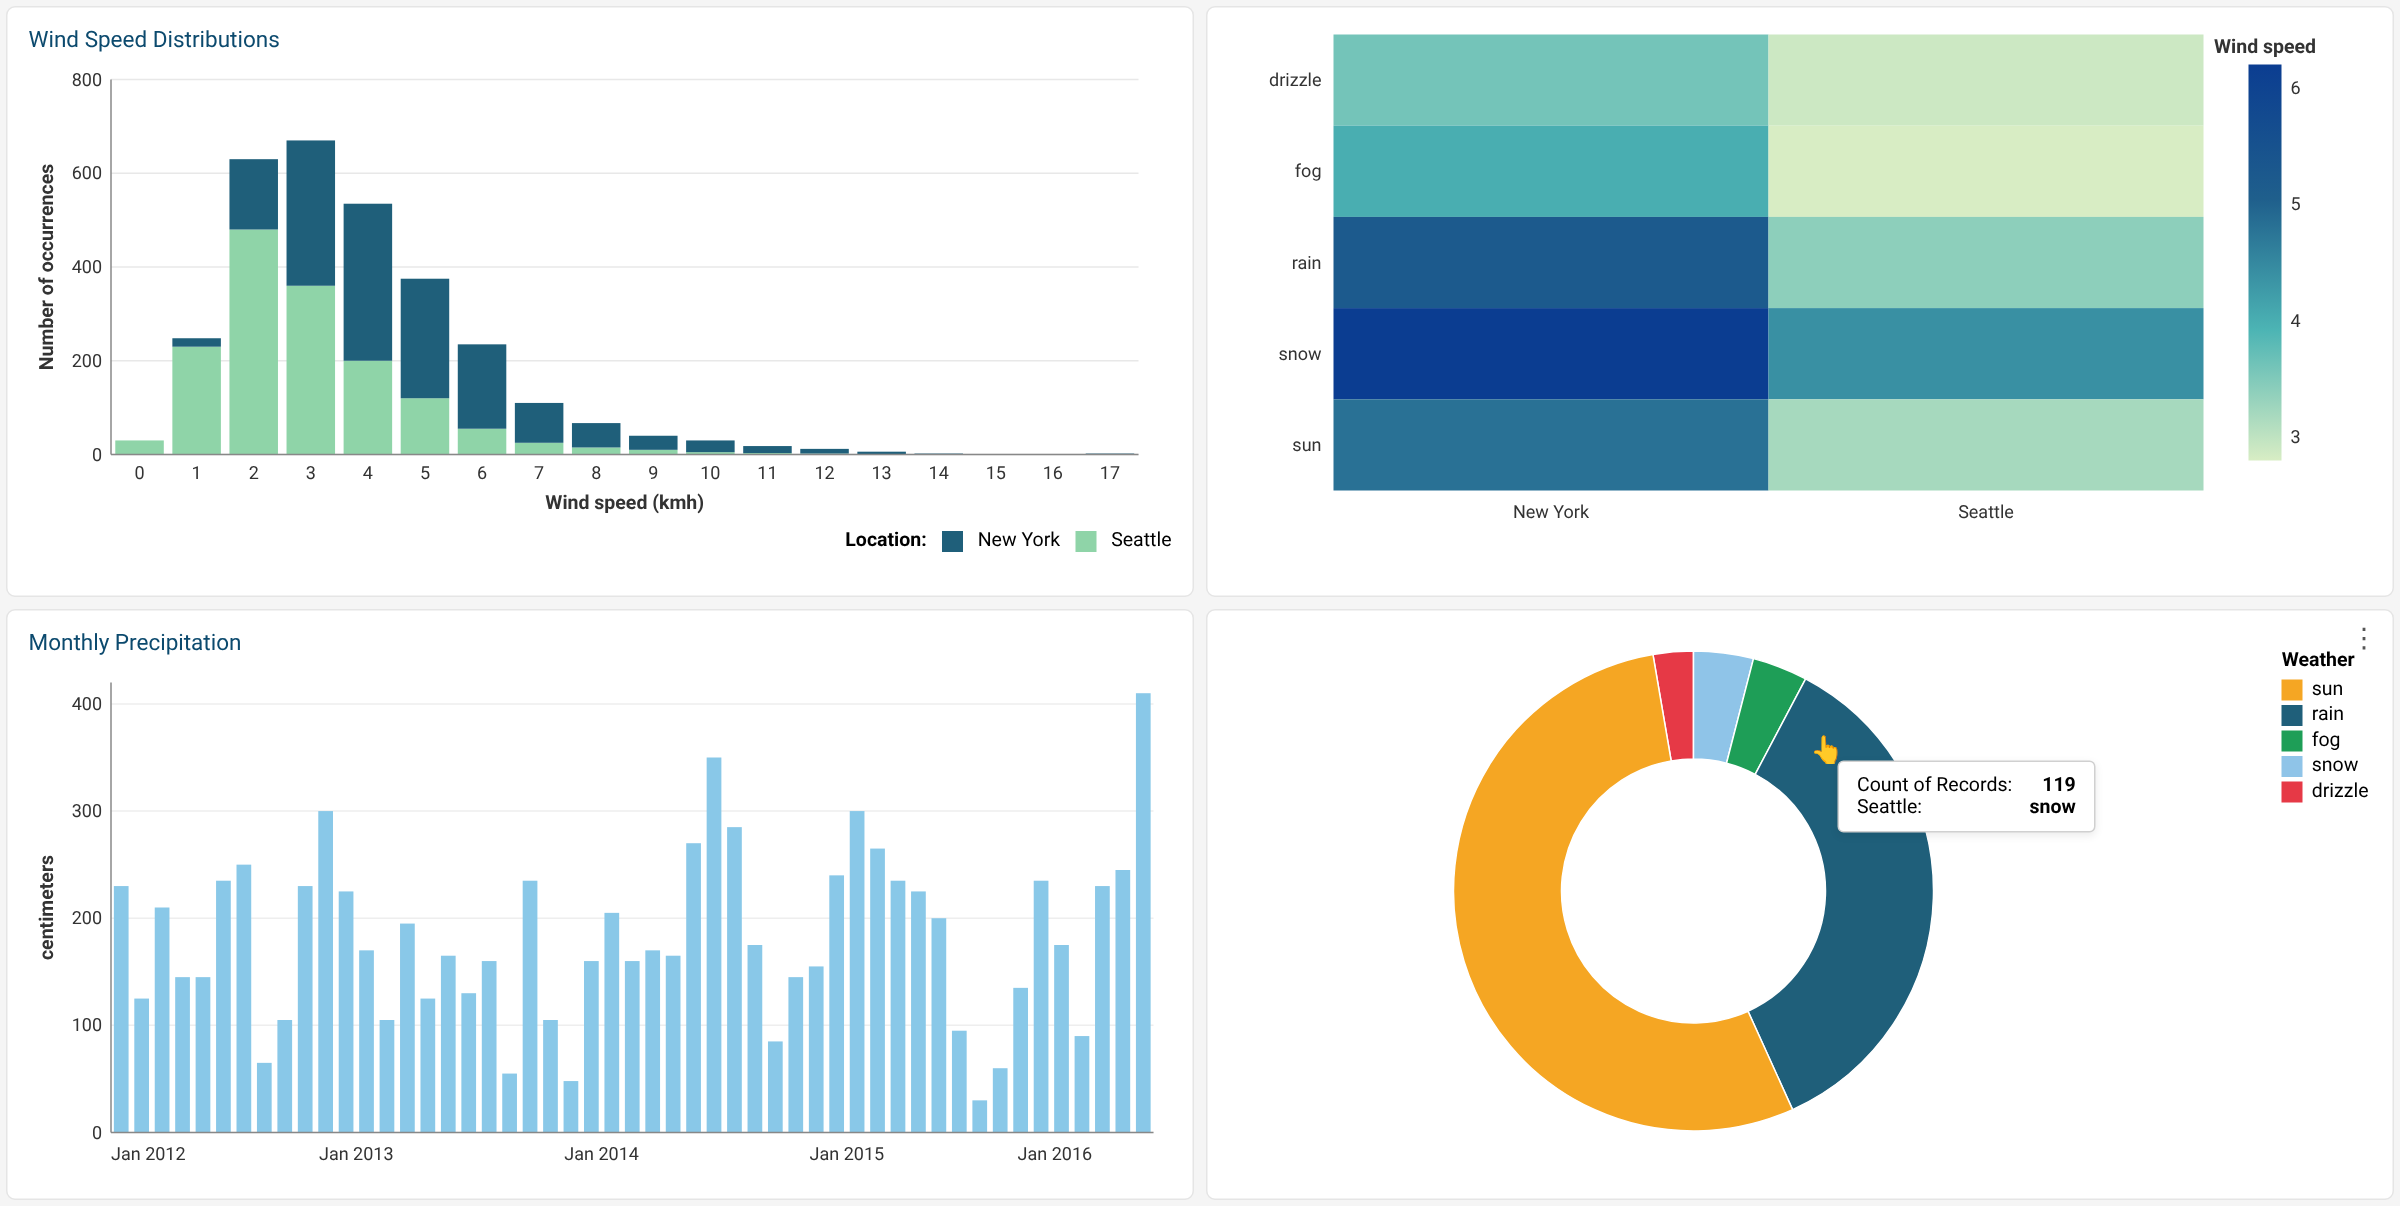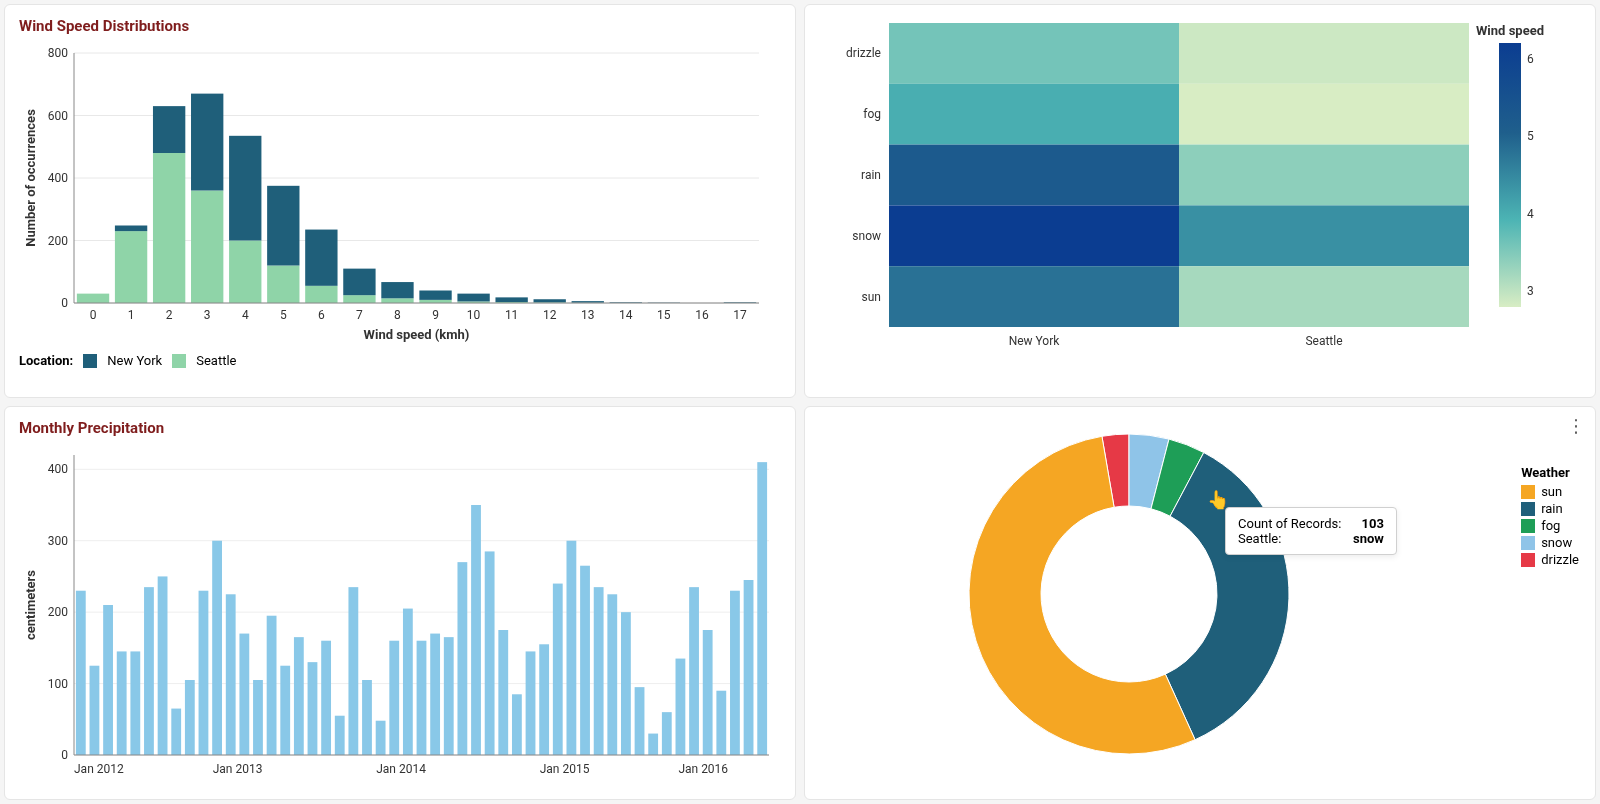--- a/index.html
+++ b/index.html
@@ -21,34 +21,34 @@
   .panel {
     background: #fff;
     border: 1px solid #e5e5e5;
     border-radius: 6px;
     padding: 12px 14px;
     position: relative;
     overflow: hidden;
   }
   .panel-title {
     font-size: 15px;
-    font-weight: 700;
-    color: #7f1d1d;
+    font-weight: 400;
+    color: #0c4a6e;
     margin-bottom: 8px;
   }
   .more-icon {
     position: absolute;
     top: 10px; right: 10px;
     font-size: 18px;
     color: #555;
     cursor: pointer;
     line-height: 1;
   }
   svg text { font-family: inherit; }
-  .legend-row { display: flex; align-items: center; gap: 10px; font-size: 13px; margin-top:6px; }
+  .legend-row { display: flex; align-items: center; gap: 10px; font-size: 13px; margin-top:6px;justify-content:flex-end; }
   .legend-label { font-weight: 700; }
   .swatch { width: 14px; height: 14px; display:inline-block; }
   .tooltip {
     position: absolute;
     background: #fff;
     border: 1px solid #d0d0d0;
     border-radius: 4px;
     padding: 8px 12px;
     font-size: 13px;
     box-shadow: 0 2px 6px rgba(0,0,0,0.08);
@@ -253,21 +253,21 @@
 
   <div class="panel">
     <span class="more-icon">⋮</span>
     <svg id="svg-donut" width="500" height="340" style="margin-left:110px">
         <path d="M 172.95081853697096 17.303006426310958 A 160 160 0 0 1 200 15 L 200 87 A 88 88 0 0 0 185.12295019533403 88.26665353447102 Z" fill="#e63946" stroke="#fff" stroke-width="1"></path>
         <path d="M 200 15 A 160 160 0 0 1 240.00095164002033 20.080911867217765 L 222.0005234020112 89.79450152696977 A 88 88 0 0 0 200 87 Z" fill="#8fc4e8" stroke="#fff" stroke-width="1"></path>
         <path d="M 240.00095164002033 20.080911867217765 A 160 160 0 0 1 274.7719201076479 33.54626210871797 L 241.12455605920633 97.20044415979488 A 88 88 0 0 0 222.0005234020112 89.79450152696977 Z" fill="#1e9e57" stroke="#fff" stroke-width="1"></path>
         <path d="M 274.7719201076479 33.54626210871797 A 160 160 0 0 1 266.07986313687934 320.7170260738644 L 236.34392472528364 255.14436434062543 A 88 88 0 0 0 241.12455605920633 97.20044415979488 Z" fill="#1f5f7a" stroke="#fff" stroke-width="1"></path>
         <path d="M 266.07986313687934 320.7170260738644 A 160 160 0 1 1 172.95081853697098 17.303006426310958 L 185.12295019533406 88.26665353447102 A 88 88 0 1 0 236.34392472528364 255.14436434062543 Z" fill="#f5a623" stroke="#fff" stroke-width="1"></path>
       </svg>
-    <div class="donut-legend" style="position:absolute; top:58px; right:16px;">
+    <div class="donut-legend" style="position:absolute; top:26px; right:16px;">
       <div class="lg-title">Weather</div>
       <div id="donut-legend-items">
           <div class="lg-item">
             <span class="swatch" style="background:#f5a623"></span>
             <span>sun</span>
           </div>
           <div class="lg-item">
             <span class="swatch" style="background:#1f5f7a"></span>
             <span>rain</span>
           </div>
@@ -281,21 +281,21 @@
           </div>
           <div class="lg-item">
             <span class="swatch" style="background:#e63946"></span>
             <span>drizzle</span>
           </div>
         </div>
     </div>
     <div class="tooltip" style="top:100px; left:420px;">
       <div class="tooltip-row">
         <span>Count of Records:</span>
-        <span class="tooltip-val">103</span>
+        <span class="tooltip-val">119</span>
       </div>
       <div class="tooltip-row">
         <span>Seattle:</span>
         <span class="tooltip-val">snow</span>
       </div>
     </div>
     <span class="cursor-hand" style="top:82px; left:402px;">👆</span>
   </div>
 
 </div>

